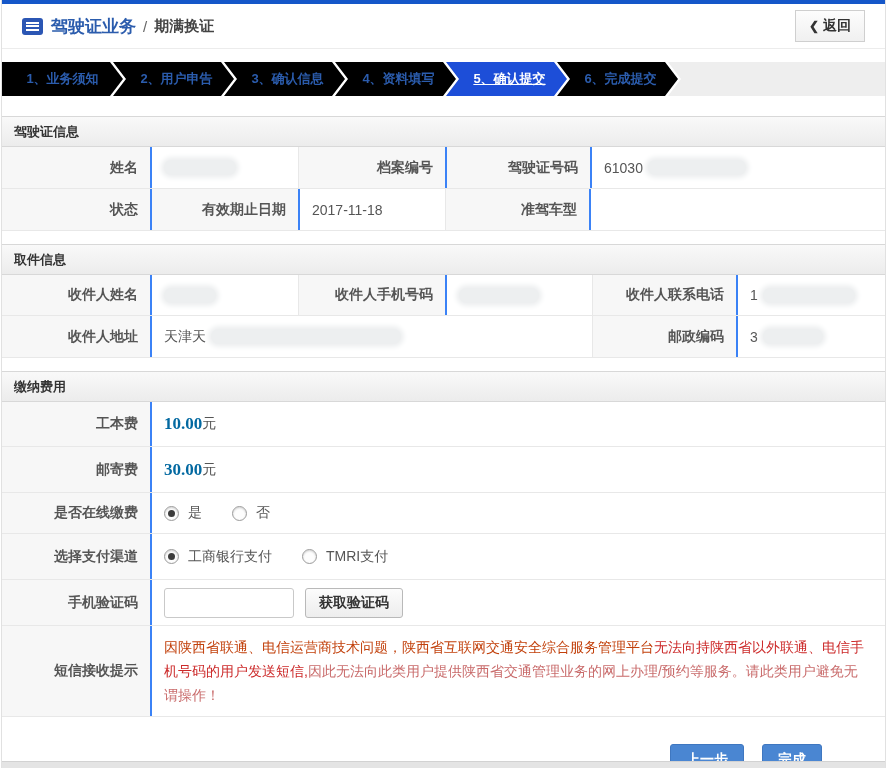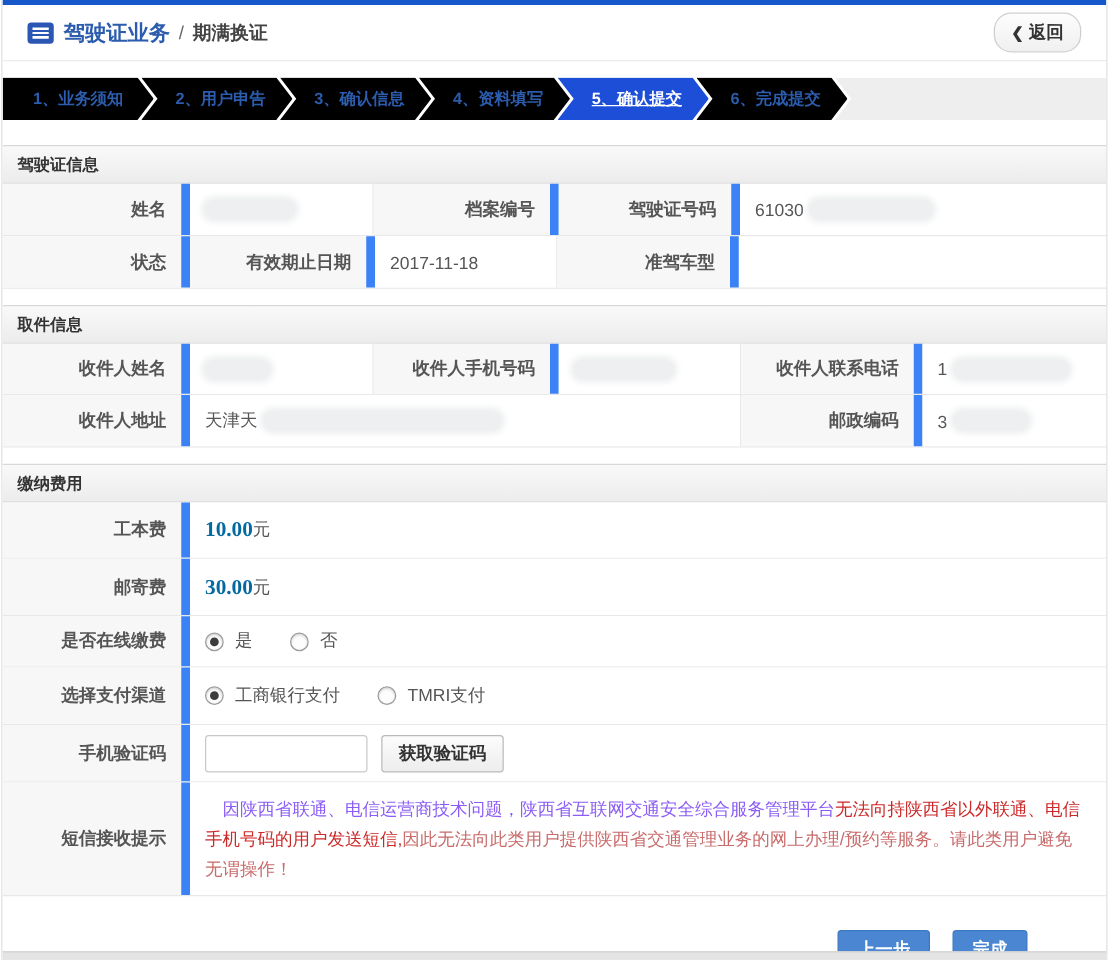--- a/index.html
+++ b/index.html
@@ -11,41 +11,41 @@
 
   
   .hdr { height:45px; display:flex; align-items:center; padding:0 20px; border-bottom:1px solid #ececec; }
   .hdr-icon { width:21px; height:17px; background:#2b56b4; border-radius:3px; margin-right:8px; position:relative; flex:0 0 auto; }
   .hdr-icon::after { content:""; position:absolute; left:4px; right:4px; top:4px; height:9px;
      background:linear-gradient(#fff 0 2px, transparent 2px 3.5px, #fff 3.5px 5.5px, transparent 5.5px 7px, #fff 7px 9px); }
   .hdr-title { color:#2b5cad; font-size:17px; font-weight:bold; }
   .hdr-sep { color:#666; font-size:15px; margin:0 7px; }
   .hdr-sub { color:#444; font-size:15px; font-weight:bold; }
   .btn-back { margin-left:auto; padding:6px 13px; font-size:14px; font-weight:bold; color:#333;
-     background:linear-gradient(#fdfdfd,#f0f0f0); border:1px solid #cfcfcf; border-radius:14px; cursor:pointer; }
+     background:linear-gradient(#fdfdfd,#f0f0f0); border:1px solid #cfcfcf; border-radius:0; cursor:pointer; }
   .btn-back .chev { font-size:12px; margin-right:4px; color:#333; }
 
   
   .steps { display:flex; height:34px; margin-top:13px; background:#fff; }
   .step { flex:0 0 121px; height:34px; line-height:34px; text-align:center; background:#000000;
      color:#2b5cad; font-weight:bold; font-size:13px; padding-left:6px; cursor:pointer;
      clip-path:polygon(0 0, calc(100% - 13px) 0, 100% 50%, calc(100% - 13px) 100%, 0 100%, 13px 50%); }
   .step + .step, .steps-filler { margin-left:-10px; }
   .step.first { clip-path:polygon(0 0, calc(100% - 13px) 0, 100% 50%, calc(100% - 13px) 100%, 0 100%); padding-left:0; }
   .step.active { background:#1d4ed8; color:#fff;text-decoration:underline; }
   .steps-filler { flex:1 1 auto; background:#eeeeee;
      clip-path:polygon(13px 50%, 0 0, 100% 0, 100% 100%, 0 100%); }
 
   
   .sec-hd { height:31px; line-height:30px; padding-left:12px; font-weight:bold; color:#333; font-size:13px;
      background:linear-gradient(#f9f9f9,#ececec); border-top:1px solid #d8d8d8; border-bottom:1px solid #d8d8d8; }
   .mt20 { margin-top:20px; } .mt13 { margin-top:13px; }
   .row { display:flex; align-items:center; border-bottom:1px solid #e8e8e8; min-height:42px; }
   .lbl { align-self:stretch; display:flex; align-items:center; justify-content:flex-end;
-     background:#f7f7f7; color:#555; font-weight:bold; padding-right:12px; border-right:7px solid #3b82f6; }
+     background:#f7f7f7; color:#555; font-weight:bold; padding-right:12px; border-right:2px solid #3b82f6; }
   .w-l { width:150px; flex:0 0 150px; }
   .val { align-self:stretch; display:flex; align-items:center; padding-left:12px; color:#555; background:#fff; }
   .v1 { width:147px; flex:0 0 147px; border-right:1px solid #e8e8e8; }
   .l2 { width:148px; flex:0 0 148px; }
   .v2 { width:146px; flex:0 0 146px; border-right:1px solid #e8e8e8; }
   .l3 { width:145px; flex:0 0 145px; }
   .v3 { flex:1 1 auto; }
   .vwide { width:441px; flex:0 0 441px; border-right:1px solid #e8e8e8; }
   .vfull { flex:1 1 auto; }
 
@@ -62,21 +62,21 @@
   .radio.sel::after { content:""; position:absolute; left:3px; top:3px; width:7px; height:7px; border-radius:50%; background:#3c3c3c; }
   .opt { display:inline-flex; align-items:center; margin-right:30px; }
   .opt-t { margin-left:9px; color:#555; }
 
   .code-input { width:130px; height:30px; border:1px solid #c9c9c9; border-radius:3px; padding:0 8px; font-size:14px; color:#333; }
   .btn-code { margin-left:11px; padding:0 13px; height:30px; font-size:14px; font-weight:bold; color:#333;
      background:linear-gradient(#fcfcfc,#ededed); border:1px solid #b9b9b9; border-radius:3px; cursor:pointer; }
 
   .notice-row { min-height:62px; }
   .notice { padding:9px 14px 9px 12px; line-height:24px; font-size:14px; display:block; }
-  .seg1 { color:#8b5cf6;margin-left:14px; } .seg2 { color:#cc2a2a; } .seg3 { color:#c96b6b; }
+  .seg1 { color:#c2410c; } .seg2 { color:#cc2a2a; } .seg3 { color:#c96b6b; }
 
   
   .foot { margin-top:27px; text-align:right; padding-right:63px; }
   .btn-blue { display:inline-block; min-width:48px; padding:6px 15px; background:#4a86d2; border:1px solid #3f77c0;
      border-radius:3px; color:#fff; font-weight:bold; font-size:14px; text-align:center; cursor:pointer; }
   .btn-blue + .btn-blue { margin-left:14px; }
   .bottom-strip { position:absolute; left:0; right:0; bottom:0; height:7px; background:#e4e4e4; border-top:1px solid #d2d2d2; }
 </style>
 </head>
 <body>

